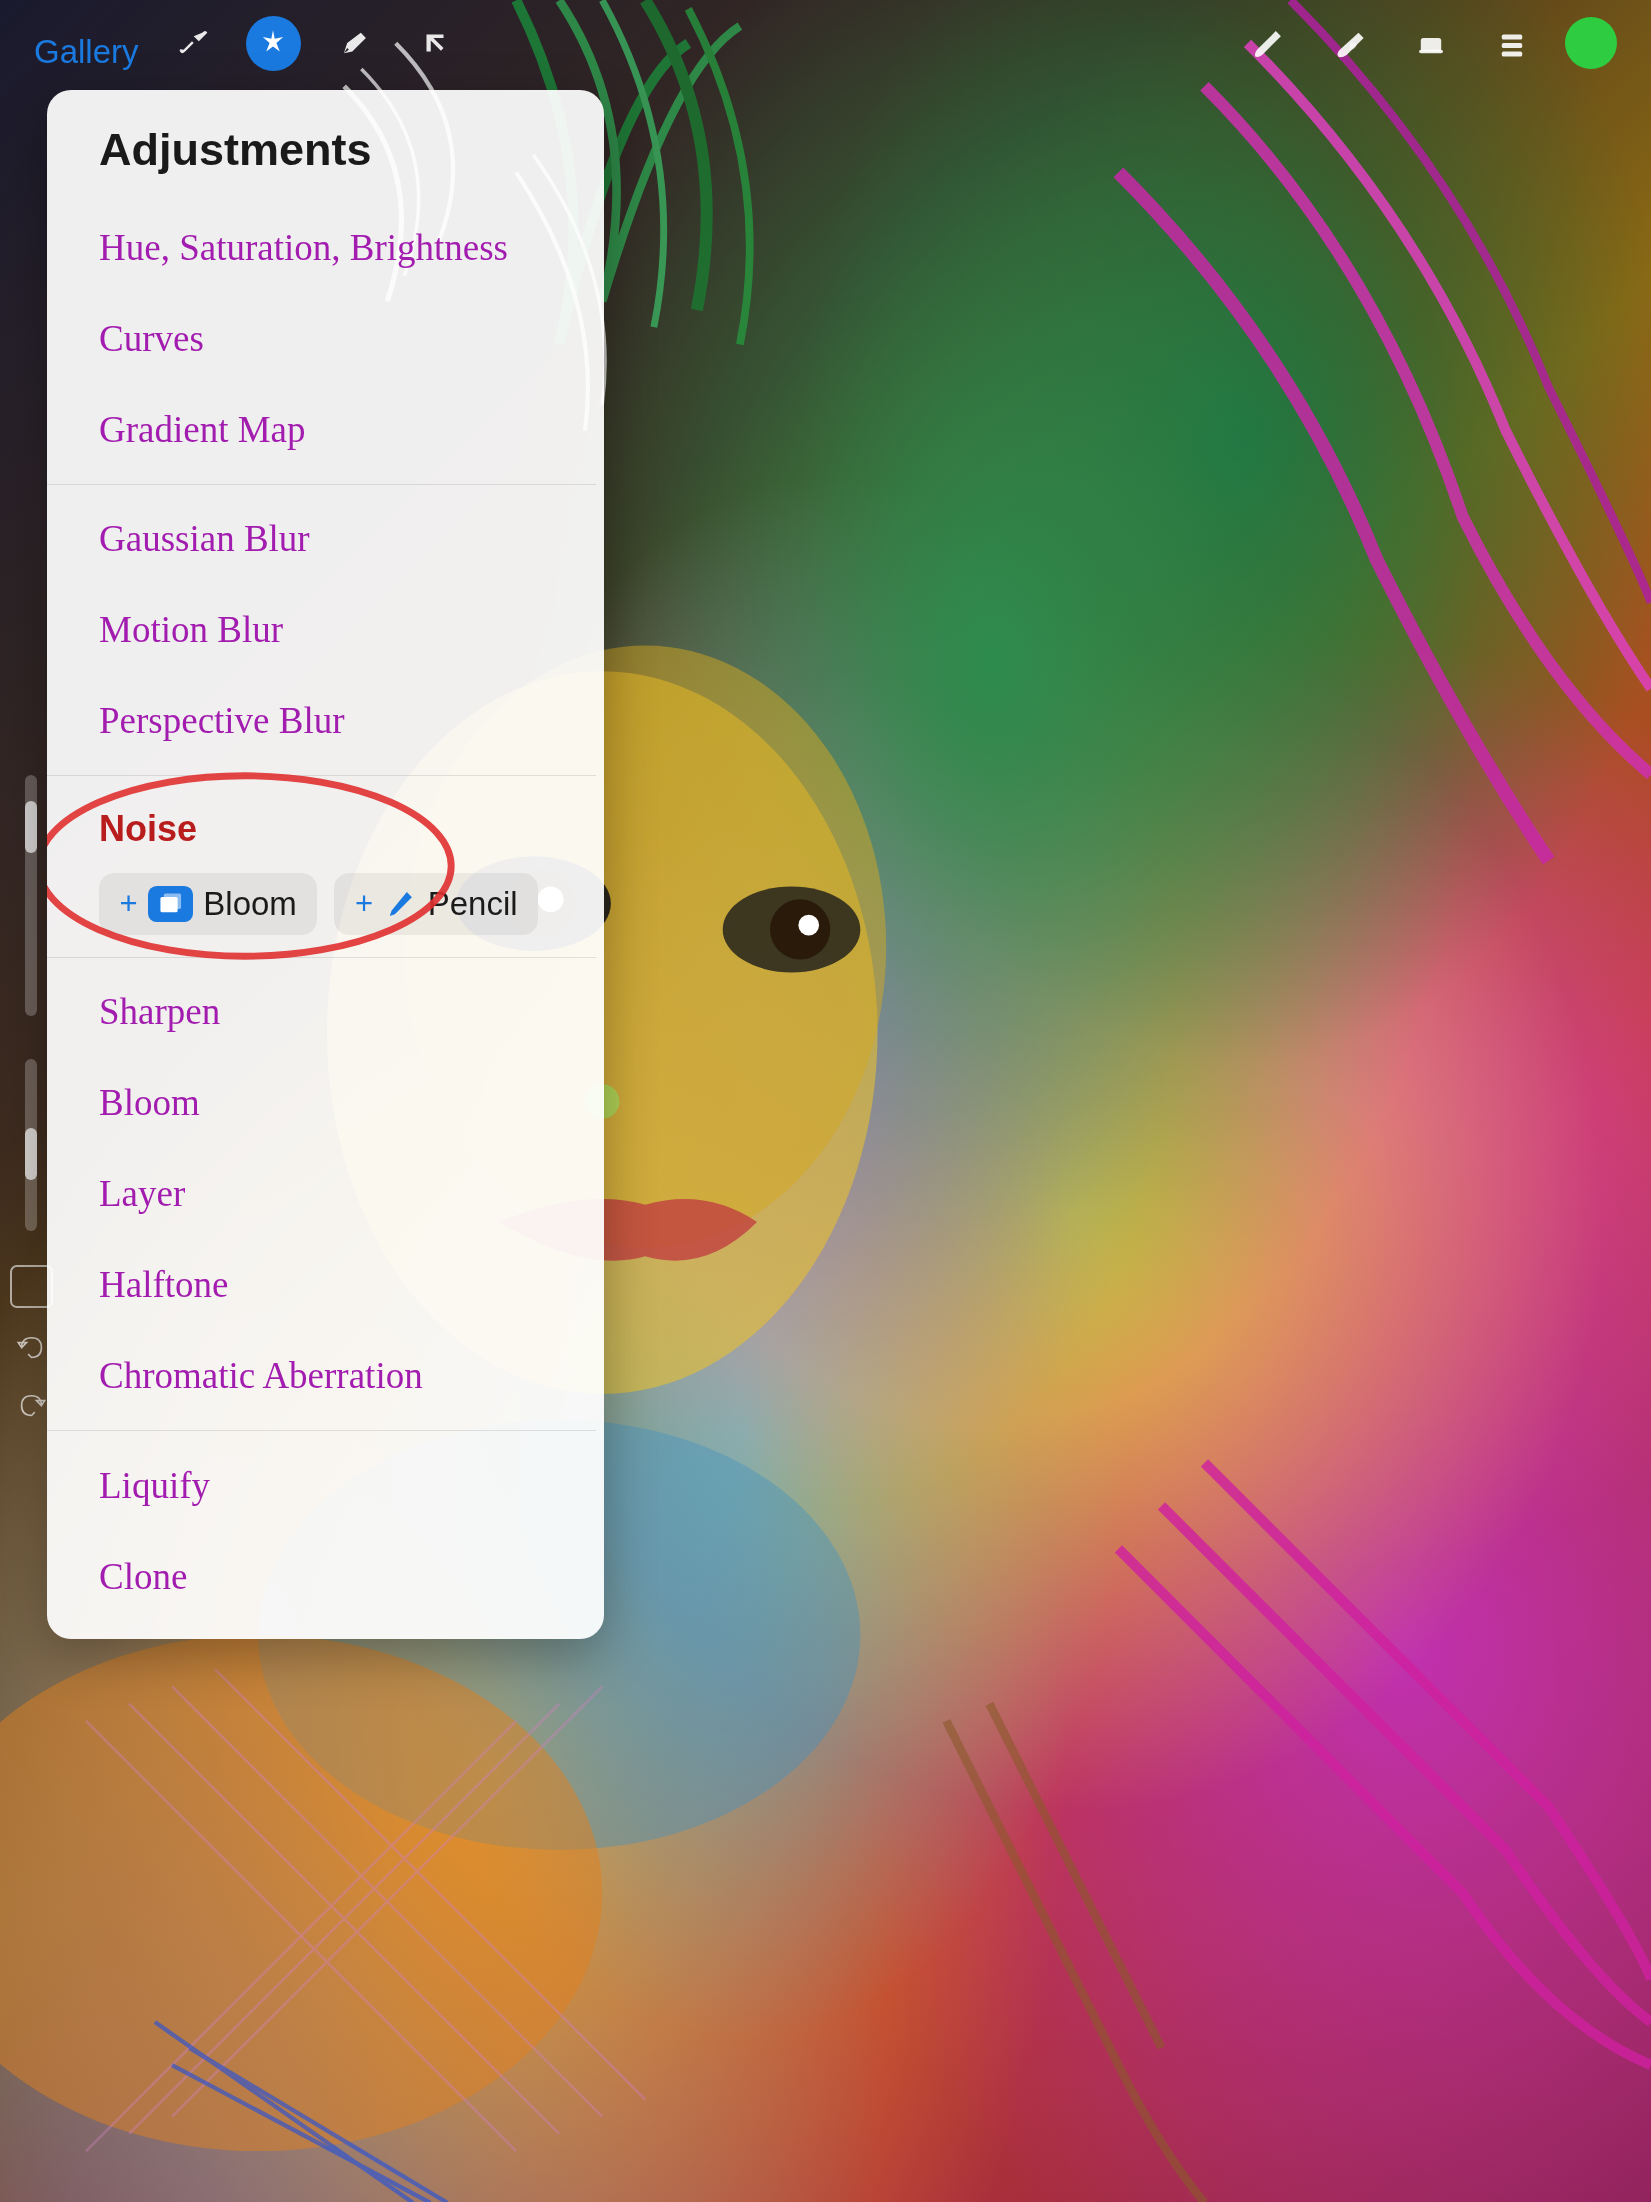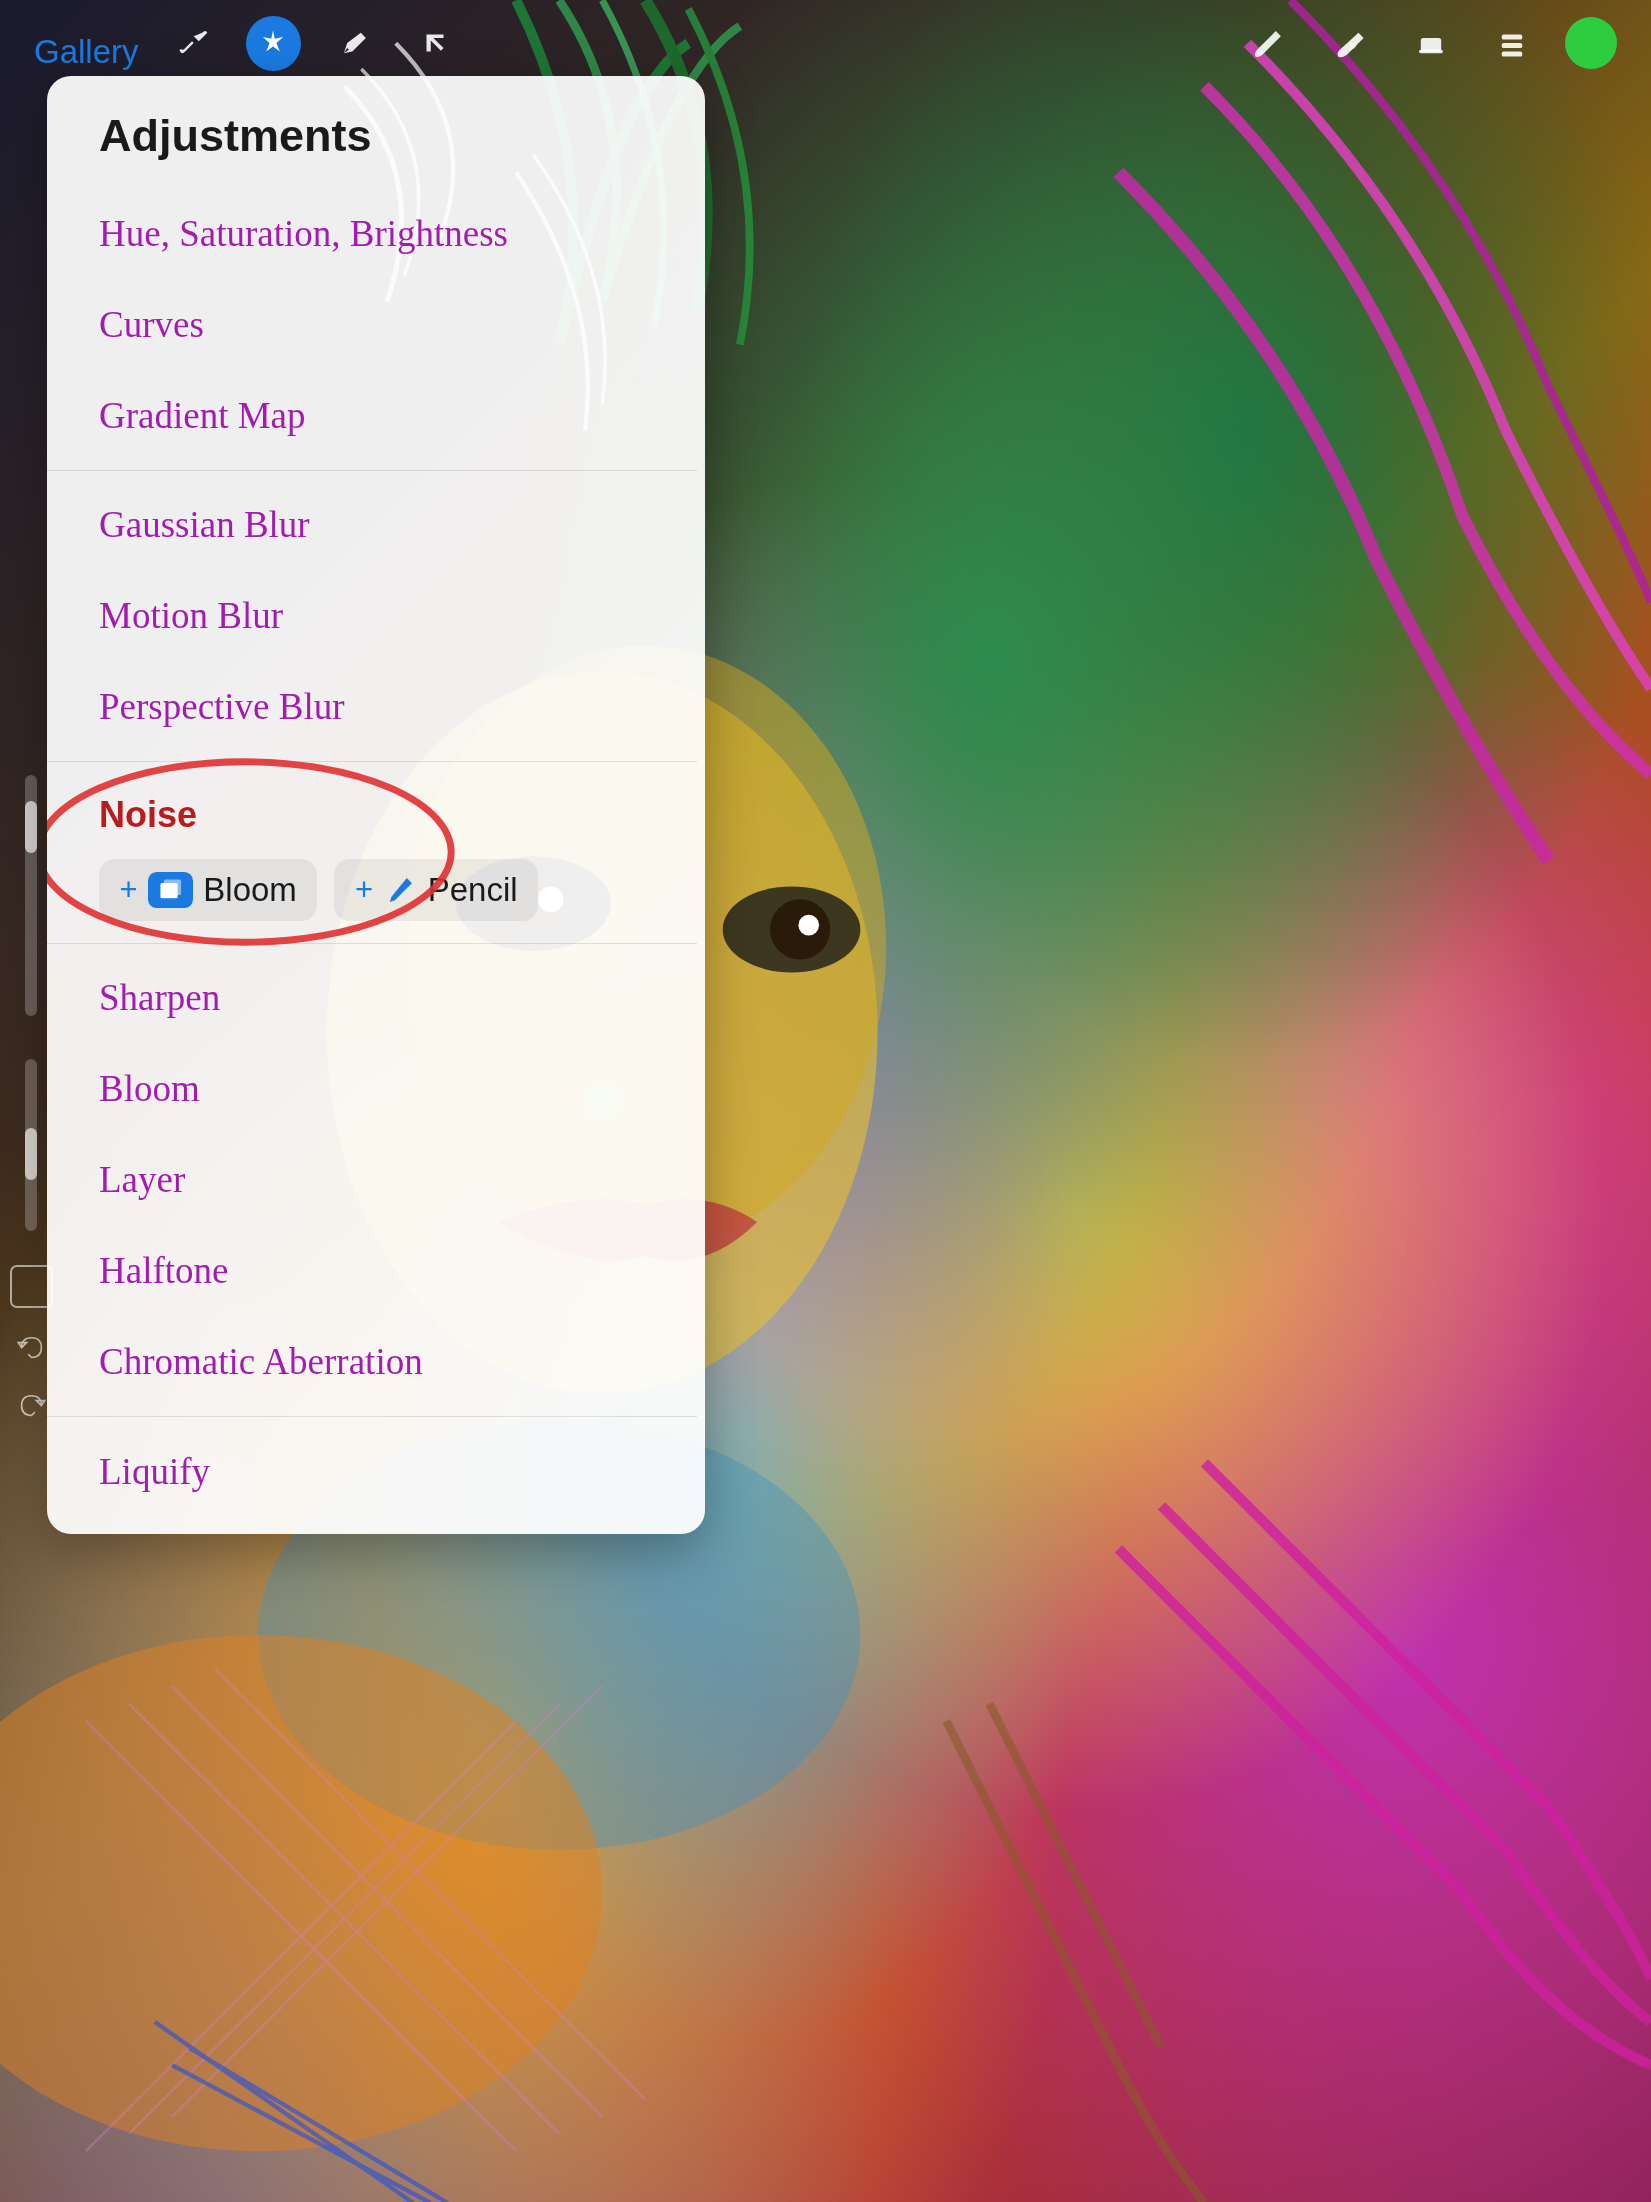--- a/index.html
+++ b/index.html
@@ -149,23 +149,23 @@
 
     .undo-redo {
       display: flex;
       flex-direction: column;
       gap: 13.8px;
     }
 
     
     .adjustments-panel {
       position: absolute;
-      top: 76px;
+      top: 90px;
       left: 47px;
-      width: 658px;
+      width: 557px;
       background: rgba(255, 255, 255, 0.93);
       border-radius: 24px;
       padding: 0 8px 17px 0;
       z-index: 200;
       box-shadow: 0 17px 52px rgba(0,0,0,0.3);
       overflow: hidden;
     }
 
     .panel-title {
       font-size: 45px;
@@ -488,14 +488,17 @@
   </div>
   <div class="menu-item">
     <span>Chromatic Aberration</span>
   </div>
 
   <div class="divider"></div>
 
   <div class="menu-item">
     <span>Liquify</span>
   </div>
+  <div class="menu-item">
+    <span>Clone</span>
+  </div>
 </div>
 
 
 </body></html>

